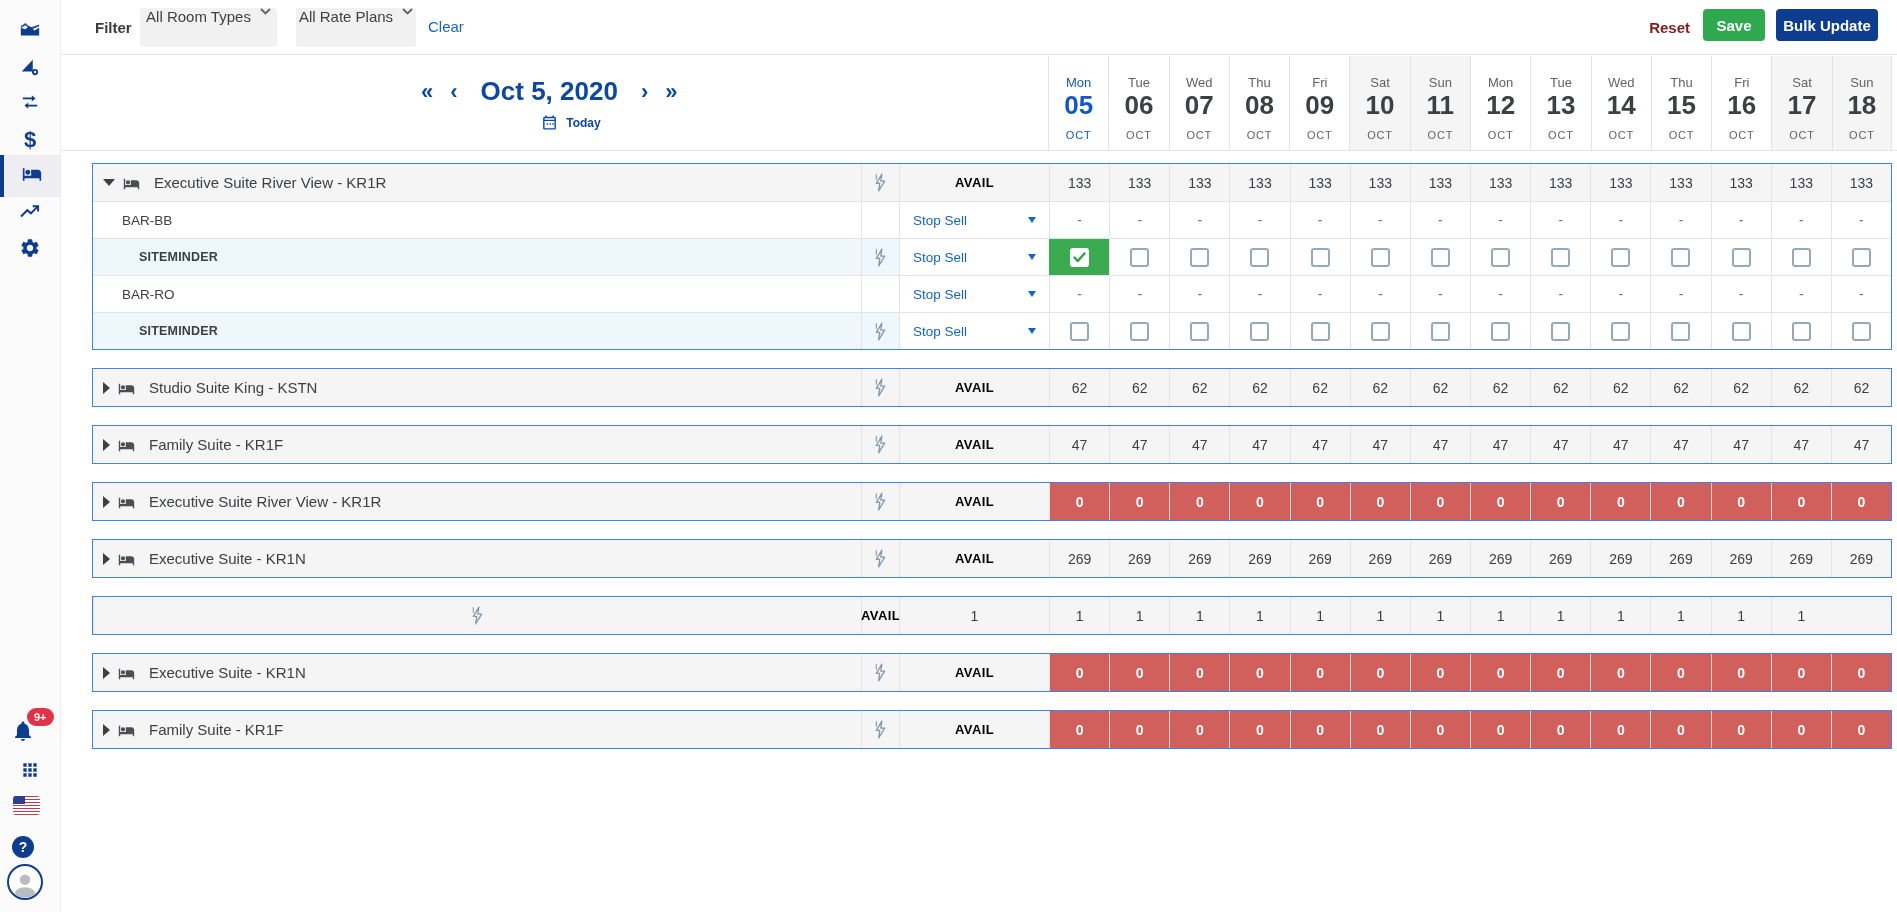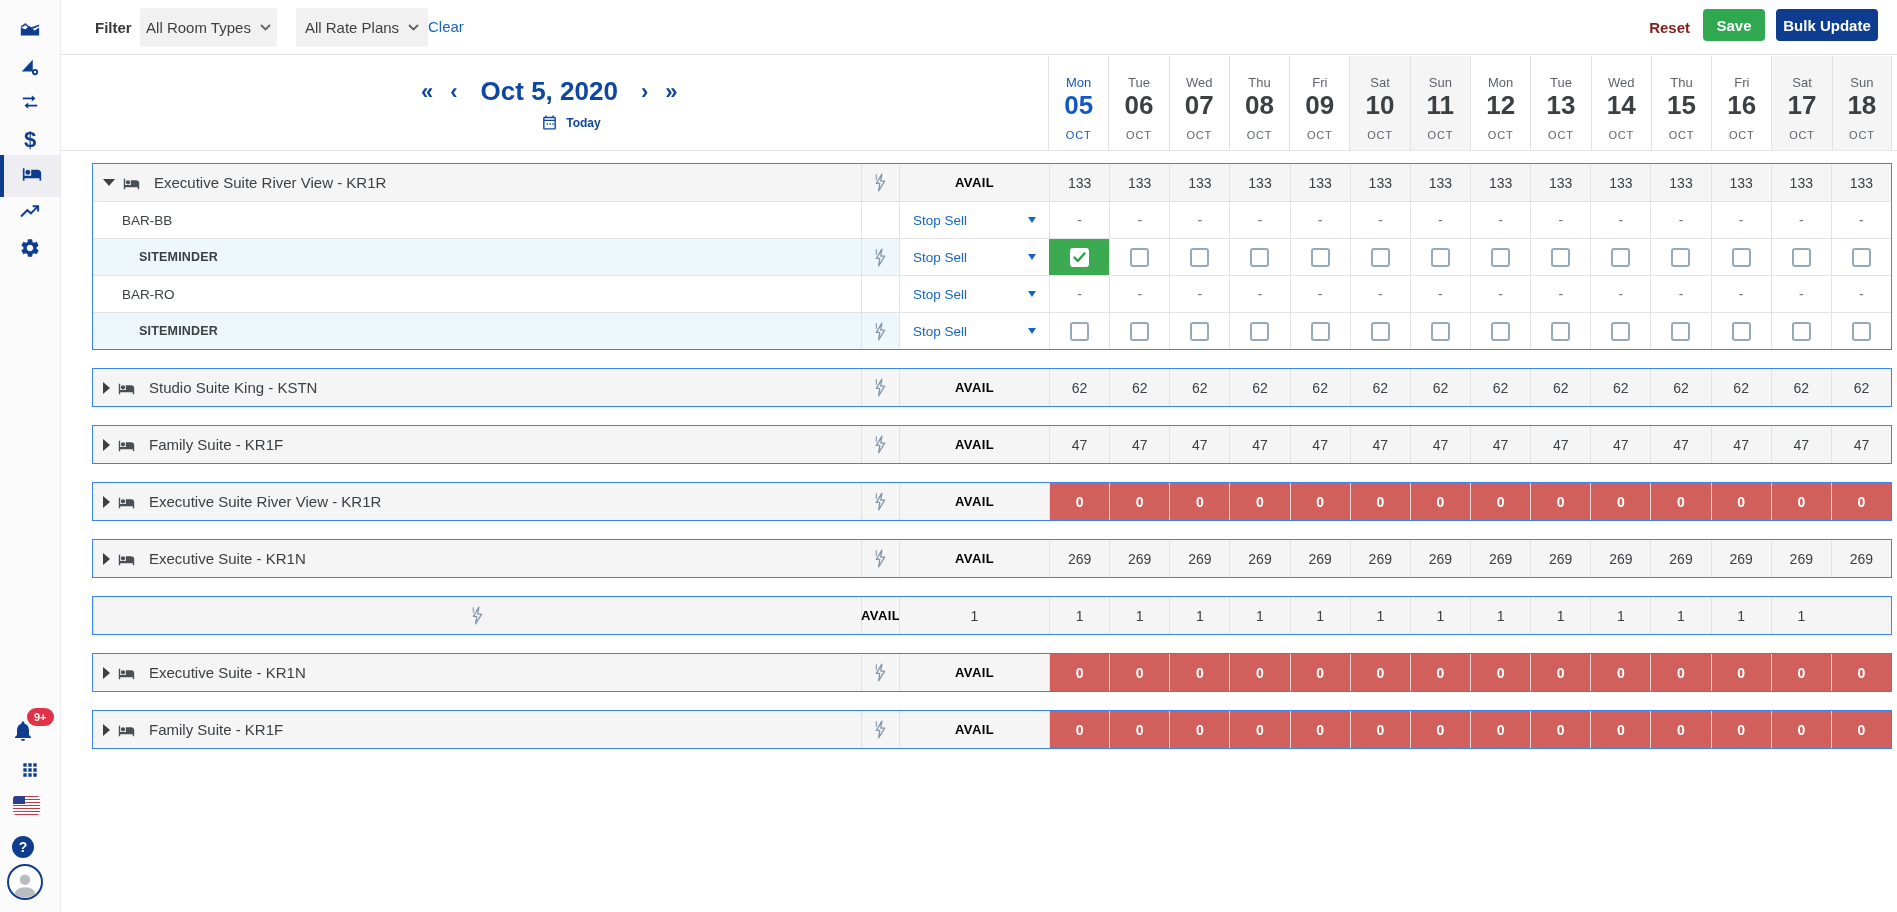--- a/index.html
+++ b/index.html
@@ -34,25 +34,25 @@
   .avatar { position:absolute; left:7px; top:864px; width:36px; height:36px;
             border:2px solid #0e3d8f; border-radius:50%; background:#fff; overflow:hidden;
             display:flex; align-items:flex-end; justify-content:center; cursor:pointer; }
 
   
   .topbar { position:absolute; left:61px; top:0; width:1836px; height:55px;
             background:#fff; border-bottom:1px solid #e4e4e4; z-index:5; }
   .filter-label { position:absolute; left:34px; top:19px; font-size:15px;
                   font-weight:bold; color:#3a3a3a; }
   .filter-select { position:absolute; top:8px; height:39px; background:#f1f1f2;
-                   border-radius:3px; display:flex; align-items:center;
+                   border-radius:3px; display:flex; align-items:flex-start;
                    justify-content:center; gap:9px; font-size:15px; color:#3f3f3f;
                    cursor:pointer; }
   .sel-rooms { left:79px; width:137px; }
-  .sel-rates { left:235px; width:132px; }
+  .sel-rates { left:235px; width:120px; }
   .clear-link { position:absolute; left:367px; top:18px; color:#1565c0; font-size:15px;
                 font-weight:500; cursor:pointer; }
   .reset-link { position:absolute; right:207px; top:19px; color:#7f1d1d; font-size:15px;
                 font-weight:700; cursor:pointer;margin-left:13px; }
   .btn { position:absolute; top:9px; height:32px; border:none; border-radius:4px;
          color:#fff; font-size:15px; font-weight:bold; cursor:pointer;
          font-family:"Liberation Sans", sans-serif; }
   .btn-save { right:132px; width:62px; background:#2fa84f; }
   .btn-bulk { right:19px; width:102px; background:#0e3d8f; }
 

